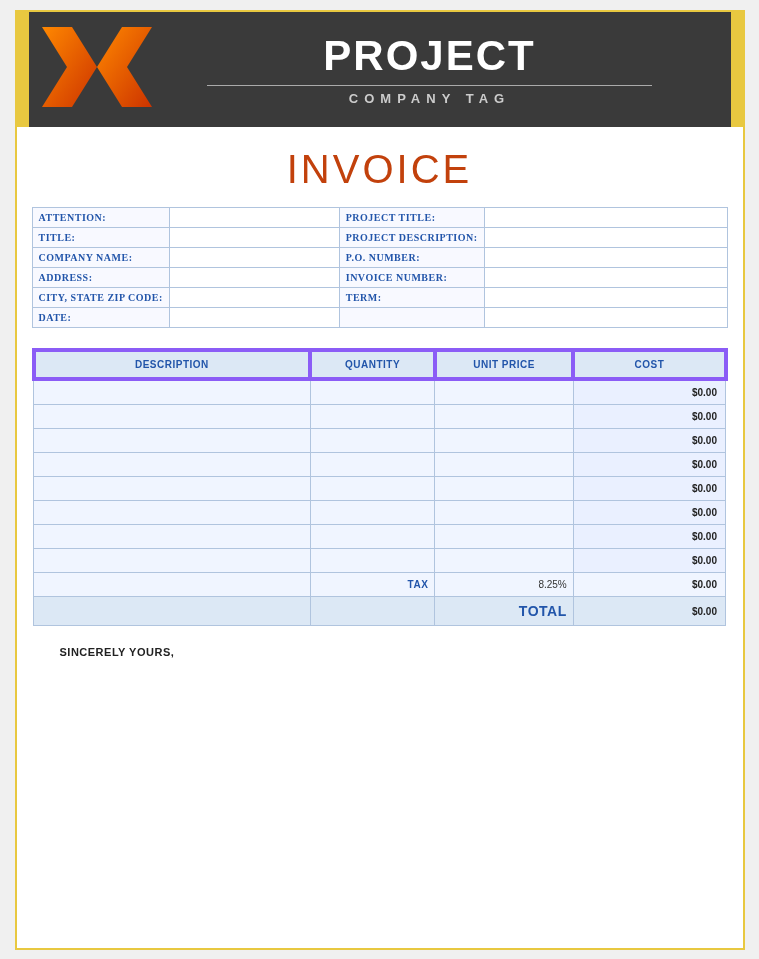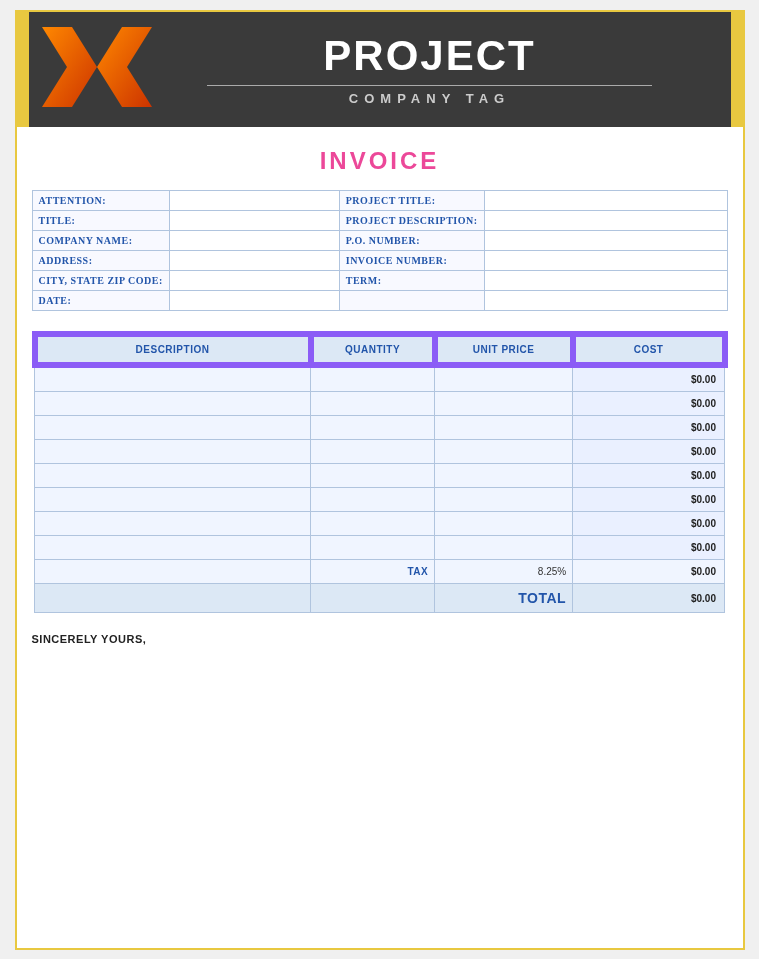--- a/index.html
+++ b/index.html
@@ -93,23 +93,23 @@
       text-transform: uppercase;
     }
 
     
     .invoice-title-section {
       text-align: center;
       padding: 20px 0 10px 0;
     }
 
     .invoice-title {
-      font-size: 24px;
-      font-weight: 700;
-      color: #ec4899;
+      font-size: 40px;
+      font-weight: 400;
+      color: #c2410c;
       letter-spacing: 3px;
       text-transform: uppercase;
     }
 
     
     .billing-section {
       padding: 5px 15px 15px 15px;
       font-family: Liberation Serif, serif;
     }
 
@@ -158,21 +158,21 @@
     .items-table {
       width: 100%;
       border-collapse: collapse;
     }
 
     .items-table thead tr {
       background: #dce8f5;
     }
 
     .items-table th {
-      border: 6px solid #8b5cf6;
+      border: 4px solid #8b5cf6;
       padding: 7px 6px;
       font-size: 10px;
       font-weight: 700;
       color: #2255aa;
       text-transform: uppercase;
       letter-spacing: 0.5px;
       text-align: center;
     }
 
     .items-table td {
@@ -264,20 +264,21 @@
       flex: 1;
     }
 
     .sincerely {
       font-size: 11px;
       font-weight: 700;
       color: #222;
       text-transform: uppercase;
       letter-spacing: 0.5px;
       margin-bottom: 30px;
+      margin-left: 28px;
     }
 
     .your-name {
       font-size: 13px;
       font-weight: 900;
       color: #222;
       text-transform: uppercase;
       letter-spacing: 1px;
       border-top: 1px dotted #aaa;
       padding-top: 5px;

